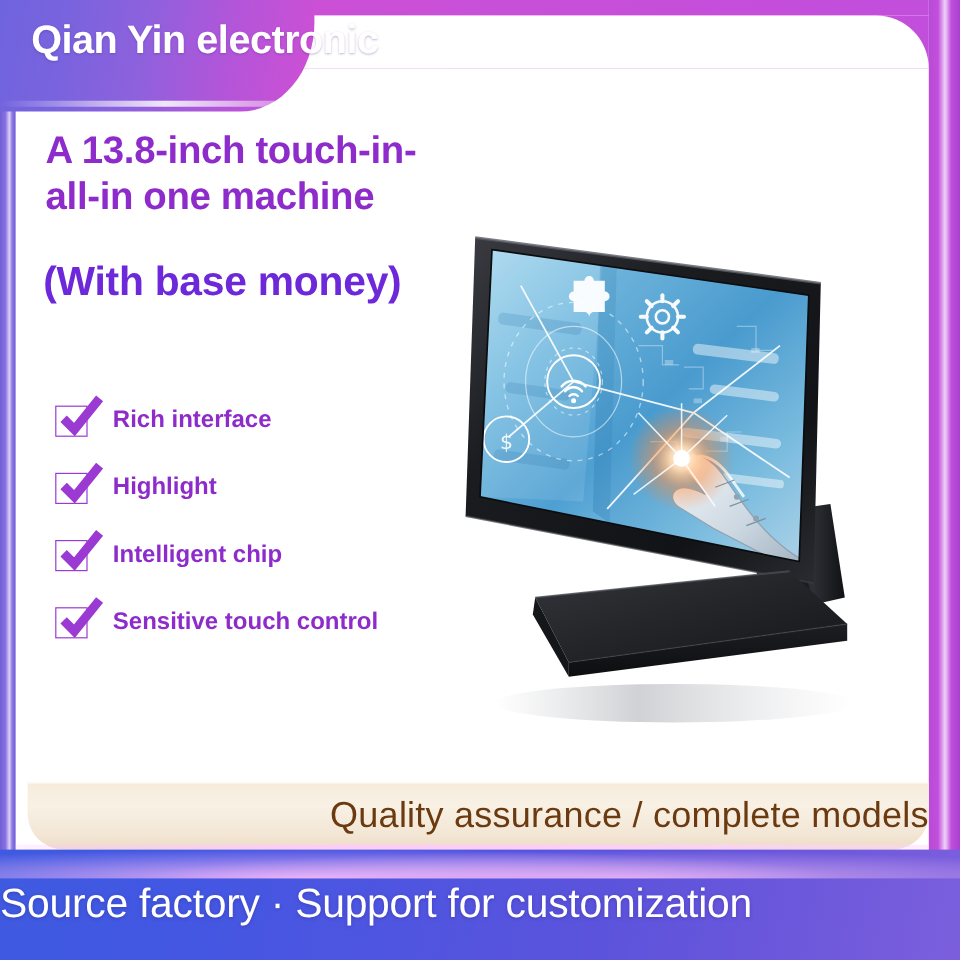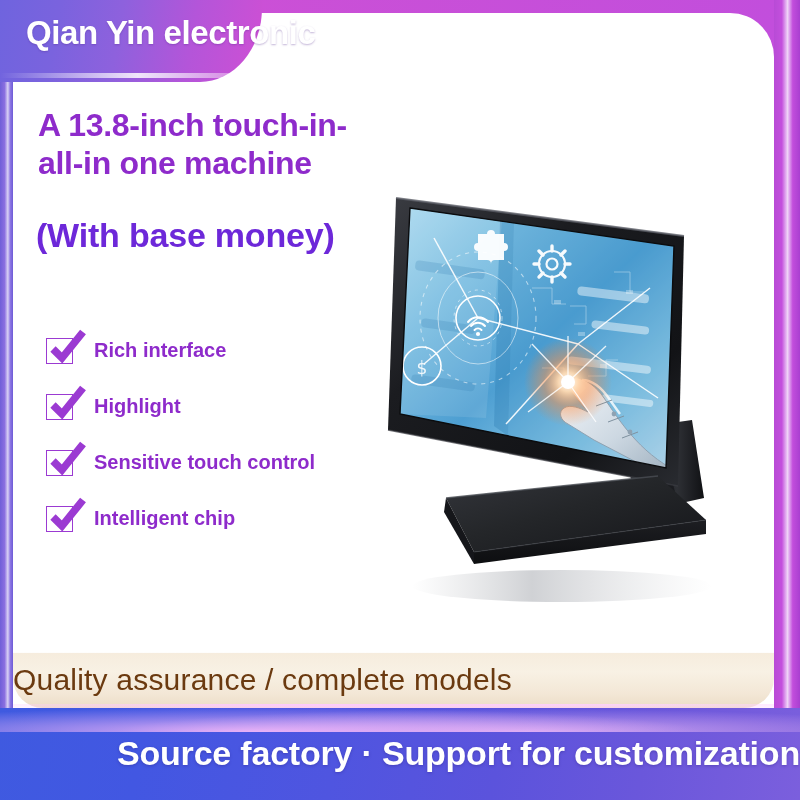--- a/index.html
+++ b/index.html
@@ -13,21 +13,21 @@
     position:absolute; left:0; top:68px; width:13px; height:660px;
     background:linear-gradient(90deg,#6f5fd8 0%, #8a6fe0 35%, #d9d2f5 60%, #8f79e4 78%, #6d5ad6 100%);
   }
   .frame-right {
     position:absolute; right:0; top:0; width:26px; height:740px;
     background:linear-gradient(90deg,#b84bd6 0%, #c34fdd 30%, #efd3f7 52%, #c24edc 72%, #a93fd0 100%);
   }
 
   
   .banner {
-    position:absolute; left:0; top:0; width:262px; height:82px;
+    position:absolute; left:0; top:0; width:262px; height:93px;
     background:linear-gradient(100deg,#6f64de 0%, #7a63de 22%, #8e61dd 45%, #b455d9 72%, #cf4fd4 100%);
     border-bottom-right-radius:62px 74px;
   }
   .banner-sheen {
     position:absolute; left:0; bottom:4px; width:250px; height:5px;
     background:linear-gradient(90deg,rgba(255,255,255,.0),rgba(255,255,255,.85) 55%, rgba(255,255,255,.25));
     border-bottom-right-radius:40px;
   }
   .banner-title {
     position:absolute; left:26px; top:14px;
@@ -70,24 +70,24 @@
   .feat-label {
     position:absolute; left:48px; top:3px;
     font-size:20px; font-weight:700; color:#8E2BCB; white-space:nowrap;
   }
 
   
   .product { position:absolute; left:382px; top:168px; width:350px; height:470px; }
 
   
   .cream {
-    position:absolute; left:13px; top:652px; right:26px; height:56px;
+    position:absolute; left:23px; top:652px; right:26px; height:56px;
     background:linear-gradient(180deg,#f6ecdd 0%, #f8f1e4 35%, #f3e7d6 75%, #ecdcc6 100%);
     border-bottom-left-radius:30px; border-bottom-right-radius:30px;
-    display:flex; align-items:center; justify-content:flex-start;
+    display:flex; align-items:center; justify-content:flex-end;
     box-shadow:inset 0 1px 0 rgba(255,255,255,.9);
   }
   .cream-text {
     font-size:30px; color:#6B3A10; letter-spacing:.2px; white-space:nowrap;
   }
   .cream-glow{
     position:absolute; left:13px; top:704px; right:26px; height:10px;
     background:radial-gradient(ellipse at 38% 0%, rgba(255,200,255,.95), rgba(255,200,255,0) 62%),
                radial-gradient(ellipse at 72% 0%, rgba(255,210,255,.85), rgba(255,210,255,0) 60%);
     pointer-events:none;
@@ -98,22 +98,22 @@
     position:absolute; left:0; bottom:0; width:800px; height:92px;
     background:linear-gradient(100deg,#3f5ae0 0%, #4257e2 18%, #4f55e0 42%, #5b53dc 62%, #6a57db 80%, #7b5fdd 100%);
     overflow:hidden;
   }
   .footer-glow {
     position:absolute; left:0; top:-6px; width:800px; height:30px;
     background:radial-gradient(ellipse at 32% 100%, rgba(255,190,250,.85), rgba(255,190,250,0) 58%),
                radial-gradient(ellipse at 66% 100%, rgba(255,200,250,.7), rgba(255,200,250,0) 55%);
   }
   .footer-text {
-    position:absolute; left:0; top:26px; width:800px; text-align:right;
-    font-size:34px; font-weight:700; color:#fff; letter-spacing:-.2px; white-space:nowrap;
+    position:absolute; left:0; top:26px; width:800px; text-align:left;
+    font-size:34px; font-weight:400; color:#fff; letter-spacing:-.2px; white-space:nowrap;
     text-shadow:0 1px 3px rgba(40,30,120,.35);
   }
 </style>
 </head>
 <body>
 
 <div id="poster">
 
   <div class="frame-left"></div>
   <div class="frame-right"></div>
@@ -144,29 +144,29 @@
         <path d="M5 20 L14 29 L35 3" fill="none" stroke="#9B3AD2" stroke-width="7.5" stroke-linecap="butt" stroke-linejoin="miter"></path>
       </svg>
       <div class="feat-label">Highlight</div>
     </div>
 
     <div class="feature">
       <div class="chk-box"></div>
       <svg class="chk-mark" viewBox="0 0 40 38">
         <path d="M5 20 L14 29 L35 3" fill="none" stroke="#9B3AD2" stroke-width="7.5" stroke-linecap="butt" stroke-linejoin="miter"></path>
       </svg>
-      <div class="feat-label">Sensitive touch control</div>
+      <div class="feat-label">Intelligent chip</div>
     </div>
 
     <div class="feature">
       <div class="chk-box"></div>
       <svg class="chk-mark" viewBox="0 0 40 38">
         <path d="M5 20 L14 29 L35 3" fill="none" stroke="#9B3AD2" stroke-width="7.5" stroke-linecap="butt" stroke-linejoin="miter"></path>
       </svg>
-      <div class="feat-label">Intelligent chip</div>
+      <div class="feat-label">Sensitive touch control</div>
     </div>
 
   </div>
 
   <div class="product">
     <svg viewBox="0 0 350 470" width="350" height="470">
       <defs>
         <linearGradient id="bezelG" x1="0" y1="0" x2="1" y2="1">
           <stop offset="0" stop-color="#3a3c42"></stop>
           <stop offset=".35" stop-color="#1b1c20"></stop>

